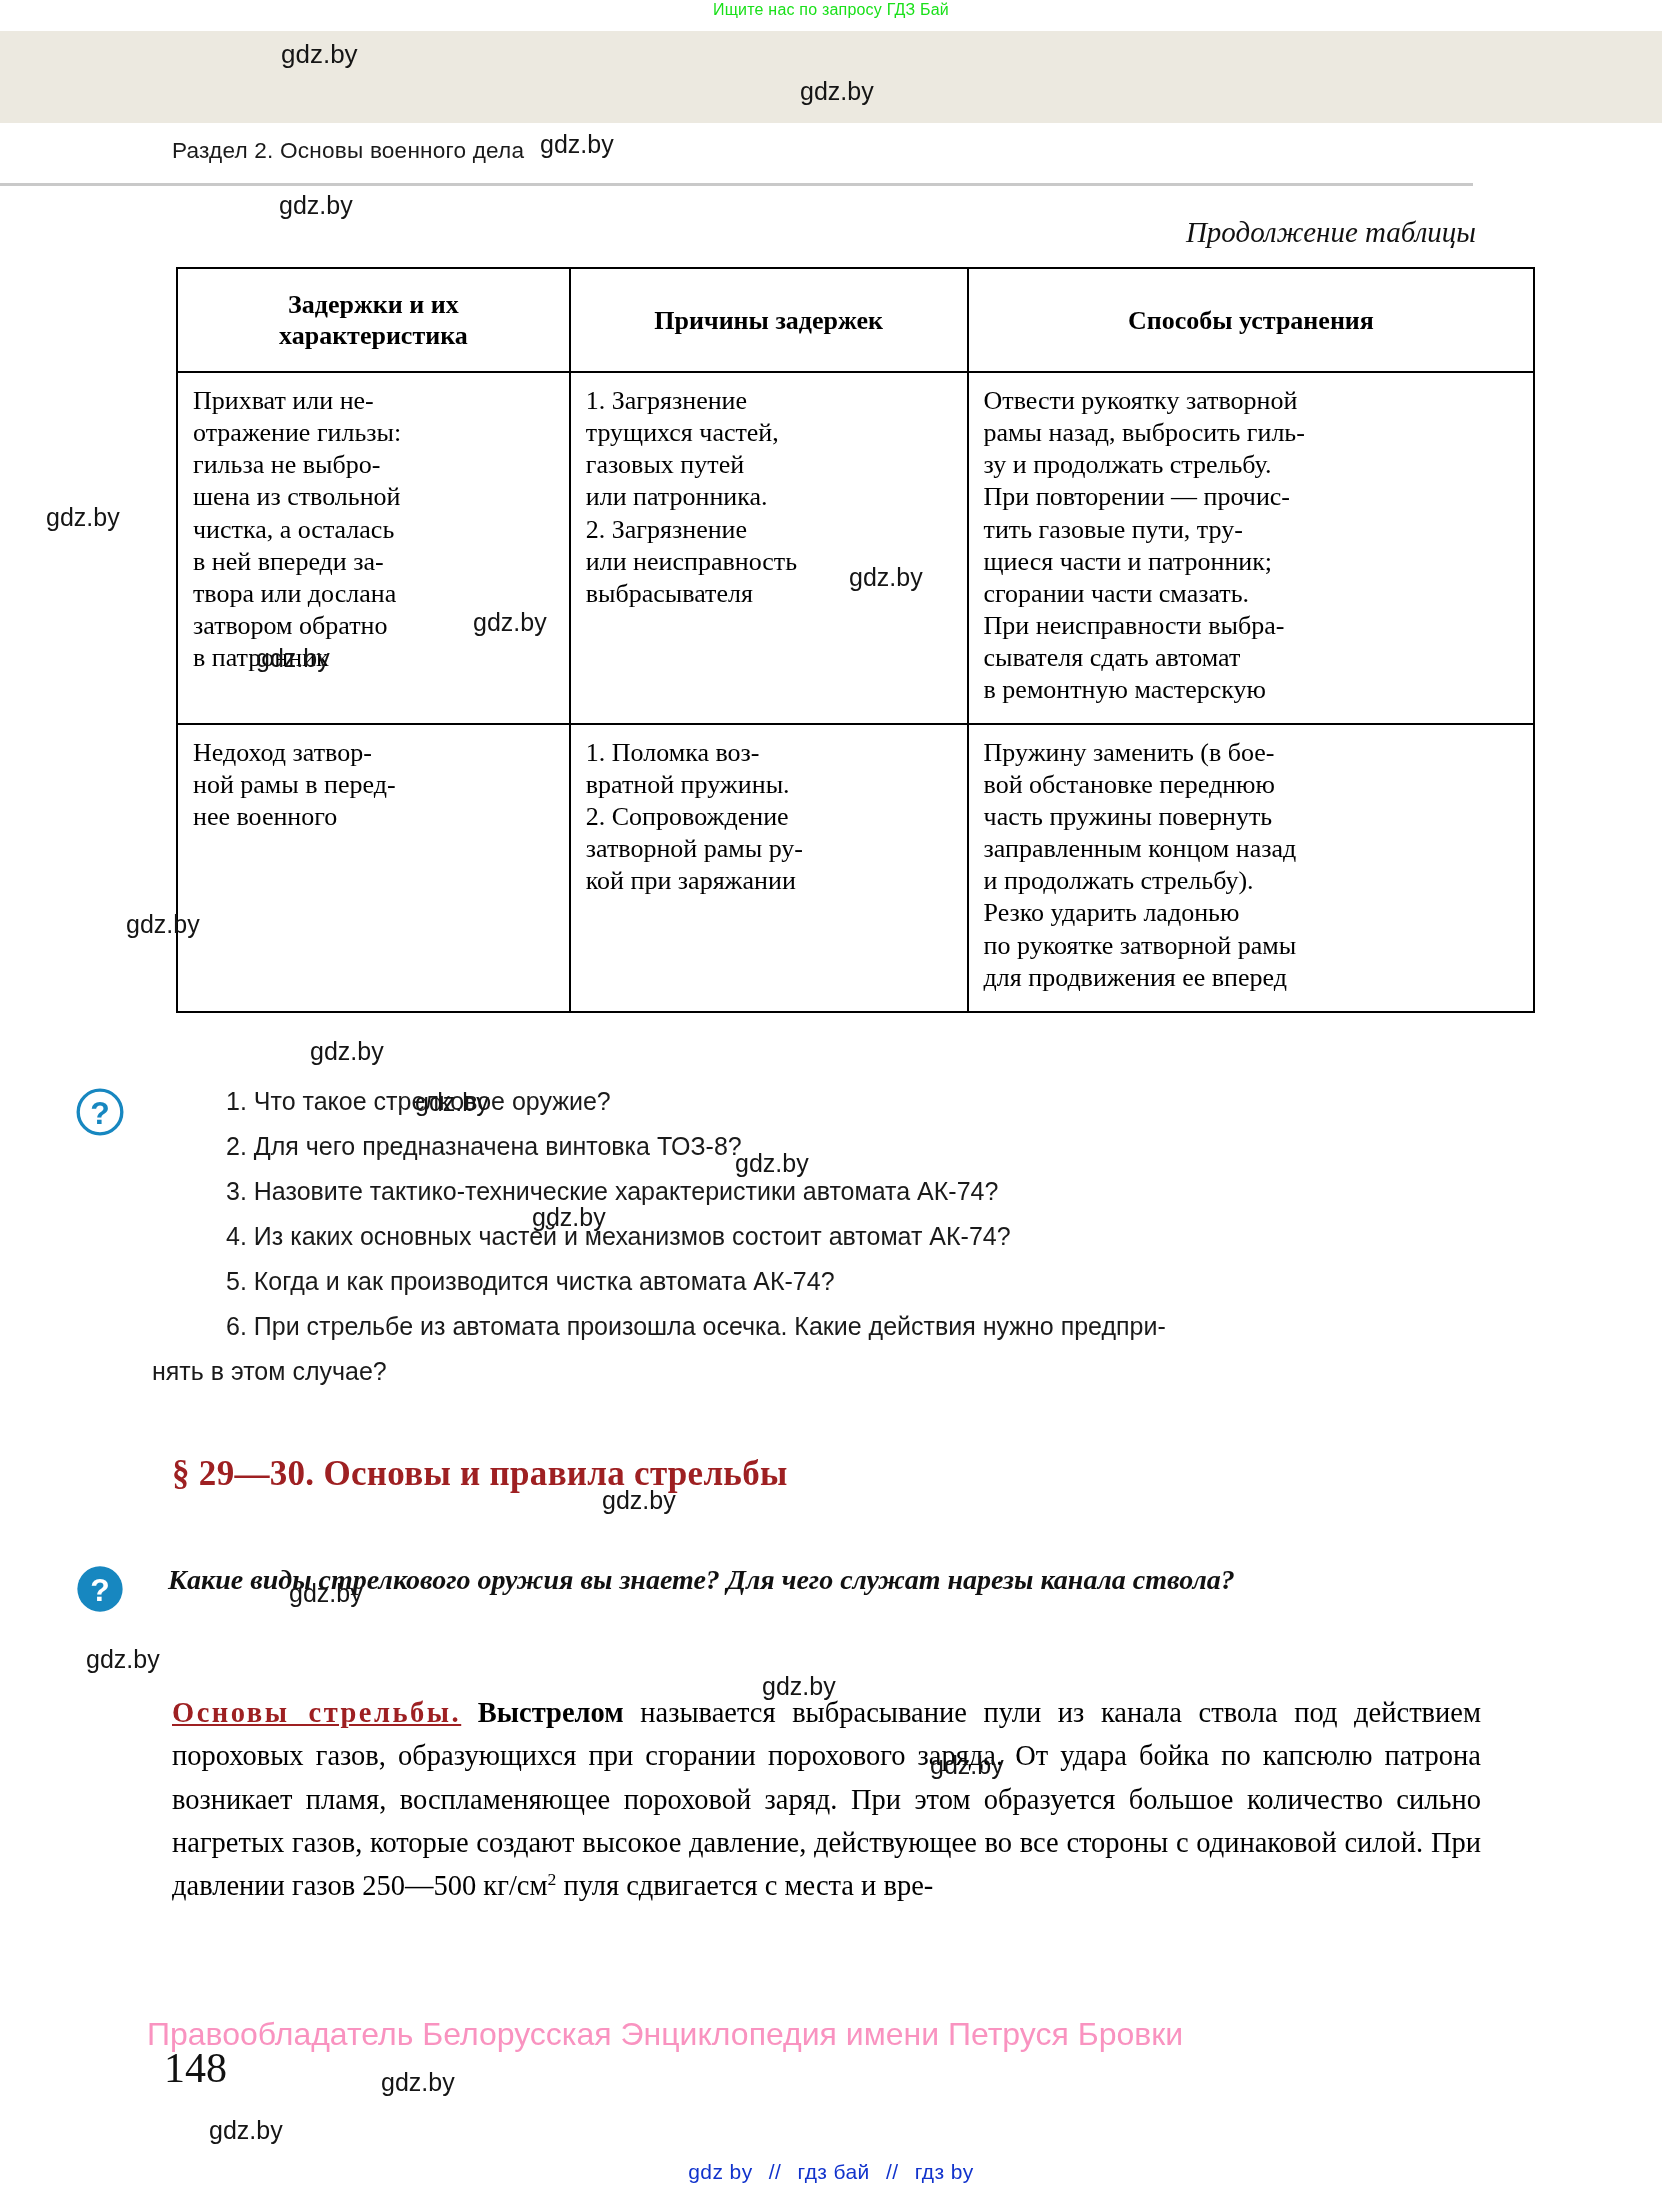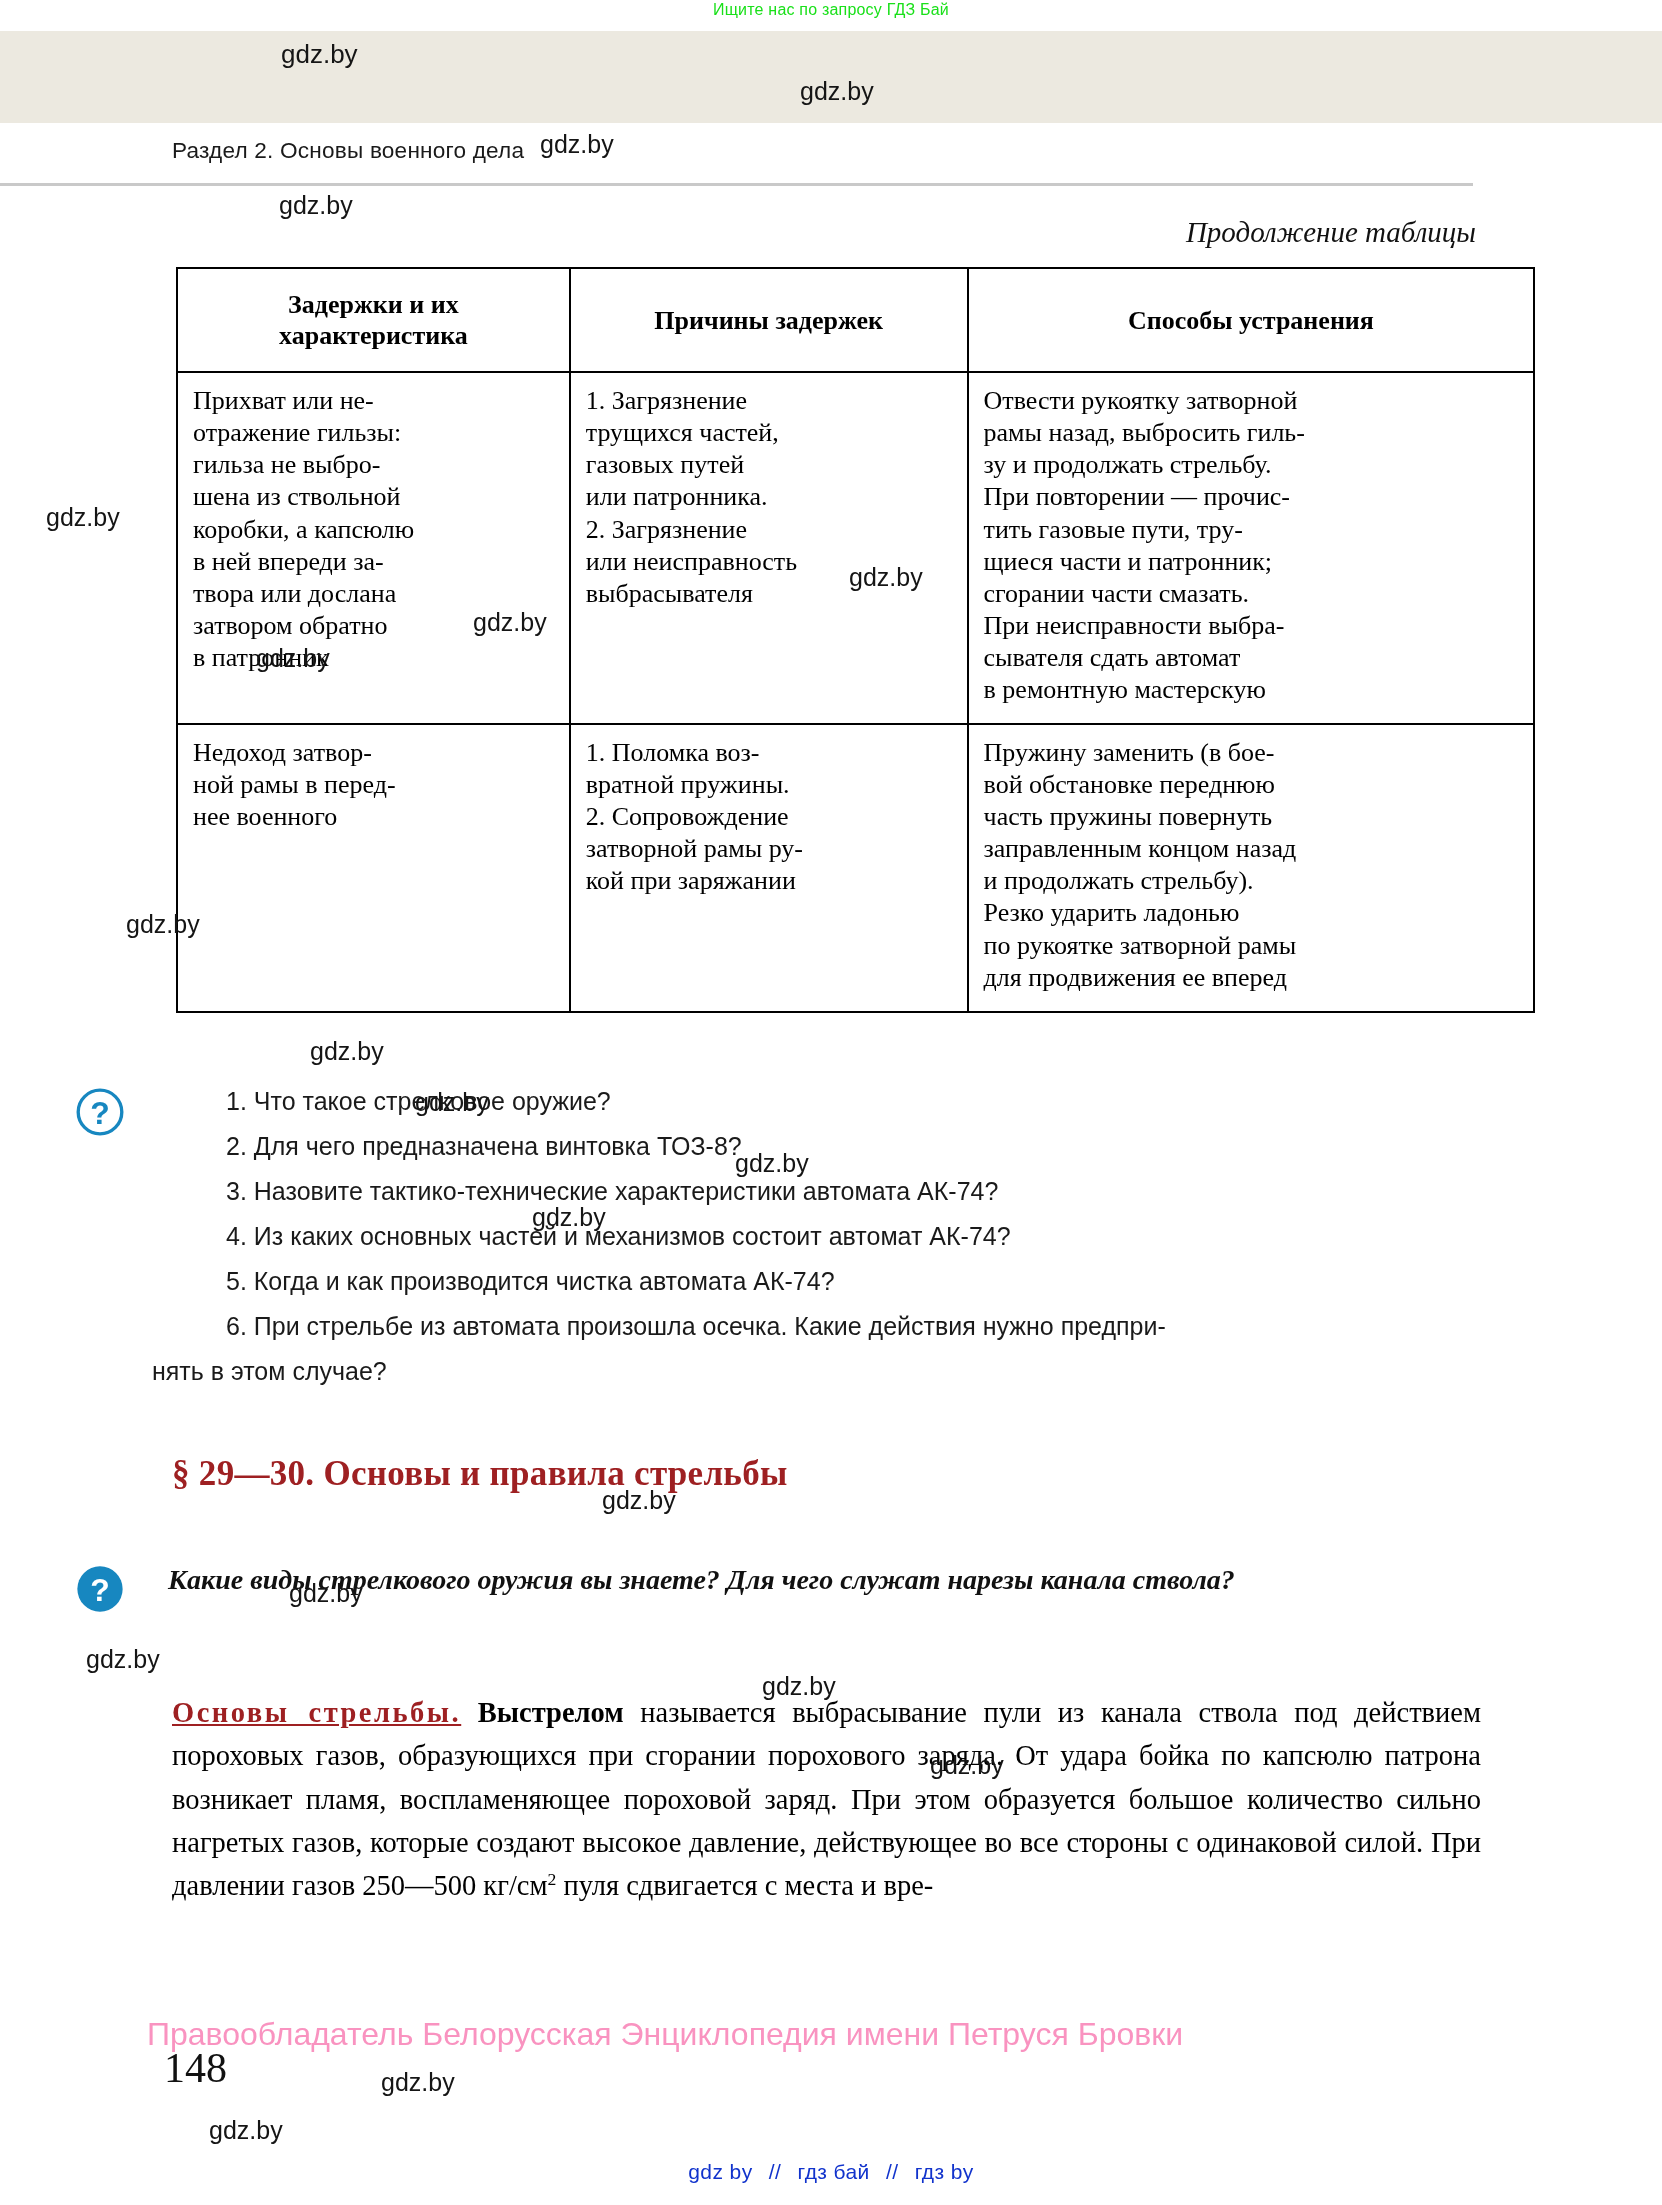--- a/index.html
+++ b/index.html
@@ -262,21 +262,21 @@
         </th>
       </tr>
     </thead>
     <tbody>
       <tr>
         <td class="col-a">
           <span class="cell-line">Прихват или не-</span>
           <span class="cell-line">отражение гильзы:</span>
           <span class="cell-line">гильза не выбро-</span>
           <span class="cell-line">шена из ствольной</span>
-          <span class="cell-line">коробки, а капсюлю</span>
+          <span class="cell-line">чистка, а осталась</span>
           <span class="cell-line">в ней впереди за-</span>
           <span class="cell-line">твора или дослана</span>
           <span class="cell-line">затвором обратно</span>
           <span class="cell-line">в патронник</span>
         </td>
         <td class="col-b">
           <span class="cell-line">1. Загрязнение</span>
           <span class="cell-line">трущихся частей,</span>
           <span class="cell-line">газовых путей</span>
           <span class="cell-line">или патронника.</span>

